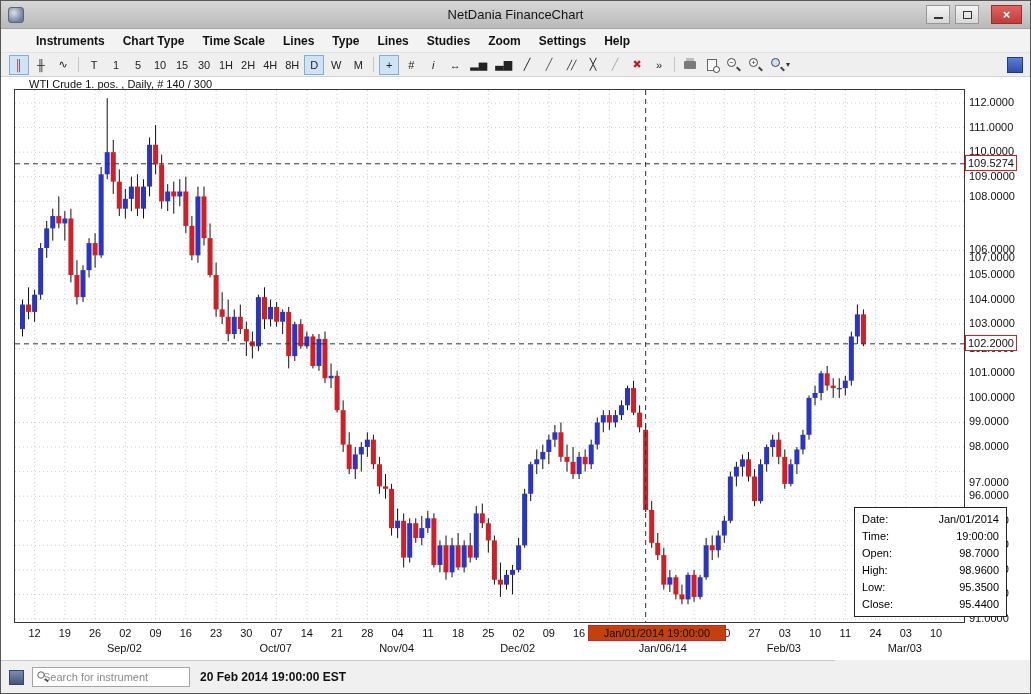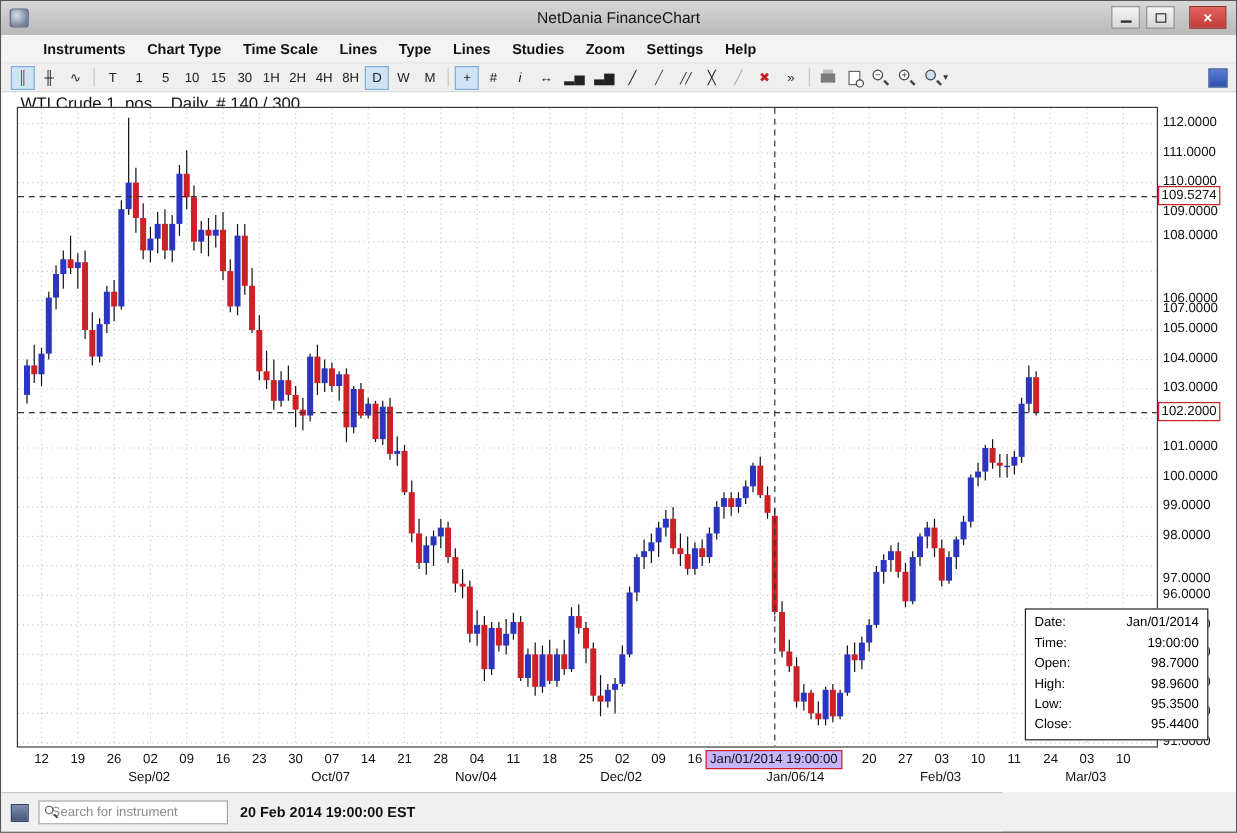--- a/index.html
+++ b/index.html
@@ -47,32 +47,32 @@
   .icon-mag { position:relative; width:14px; height:14px; }
   .icon-mag i { position:absolute; left:0; top:0; width:9px; height:9px; border:1.5px solid #444; border-radius:50%;
                 font-style:normal; font-size:8px; line-height:8px; text-align:center; color:#333; background:#fdfdfd; }
   .icon-mag.sel i { background:#cfe0f5; }
   .icon-mag::after { content:""; position:absolute; width:5px; height:2px; background:#444;
                      left:9px; top:10px; transform:rotate(45deg); }
   .tb-caret { font-size:8px; color:#333; margin-left:1px; }
 
   
   .chart-region { position:absolute; left:0; top:76px; width:1029px; height:583px; background:#fff; }
-  .chart-header { position:absolute; left:16px; top:1px; font-size:14px; color:#111; white-space:nowrap; }
+  .chart-header { position:absolute; left:28px; top:1px; font-size:11px; color:#111; white-space:nowrap; }
   .plot { position:absolute; left:13px; top:12px; width:951px; height:534px; border:1px solid #3a3a3a; background:#fff; }
   .plot svg { display:block; }
   .y-axis { position:absolute; left:966px; top:12px; width:62px; height:545px; }
   .ytick { position:absolute; left:2px; font-size:11px; color:#111; white-space:nowrap; }
   .ybox { position:absolute; left:-2px; font-size:11px; line-height:14px; color:#111; background:#fff;
           border:1px solid #cc2127; padding:0 2px; white-space:nowrap; }
   .x-axis { position:absolute; left:13px; top:548px; width:960px; height:32px; }
   .xday { position:absolute; top:2px; width:30px; text-align:center; font-size:11px; color:#111; }
   .xmonth { position:absolute; top:17px; width:64px; text-align:center; font-size:11px; color:#111; }
-  .xdatebox { position:absolute; top:0; font-size:11px; line-height:14px; background:#c4b5fd; color:#111;
-              border:1px solid #cc2127; padding:0 3px; white-space:nowrap; }
+  .xdatebox { position:absolute; top:0; font-size:11px; line-height:14px; background:#c2410c; color:#111;
+              border:1px solid #cc2127; padding:0 15px; white-space:nowrap; }
   .tooltip { position:absolute; left:853px; top:430px; width:153px; background:#fff; border:1px solid #222;
              font-size:11px; padding:3px 0; }
   .tt-row { display:flex; justify-content:space-between; padding:1px 7px; line-height:15px; }
 
   
   .statusbar { position:absolute; left:0; top:659px; width:834px; height:33px; background:#f0f0f0;
                border-top:1px solid #c9c9c9; display:flex; align-items:center; padding:0 8px; }
   .status-icon { width:15px; height:15px; background:linear-gradient(#7d8db0,#46557a); border:1px solid #36436a; }
   .searchbox { margin-left:8px; width:158px; height:20px; background:#fff; border:1px solid #a5a5a5;
                display:flex; align-items:center; padding:0 4px; }

